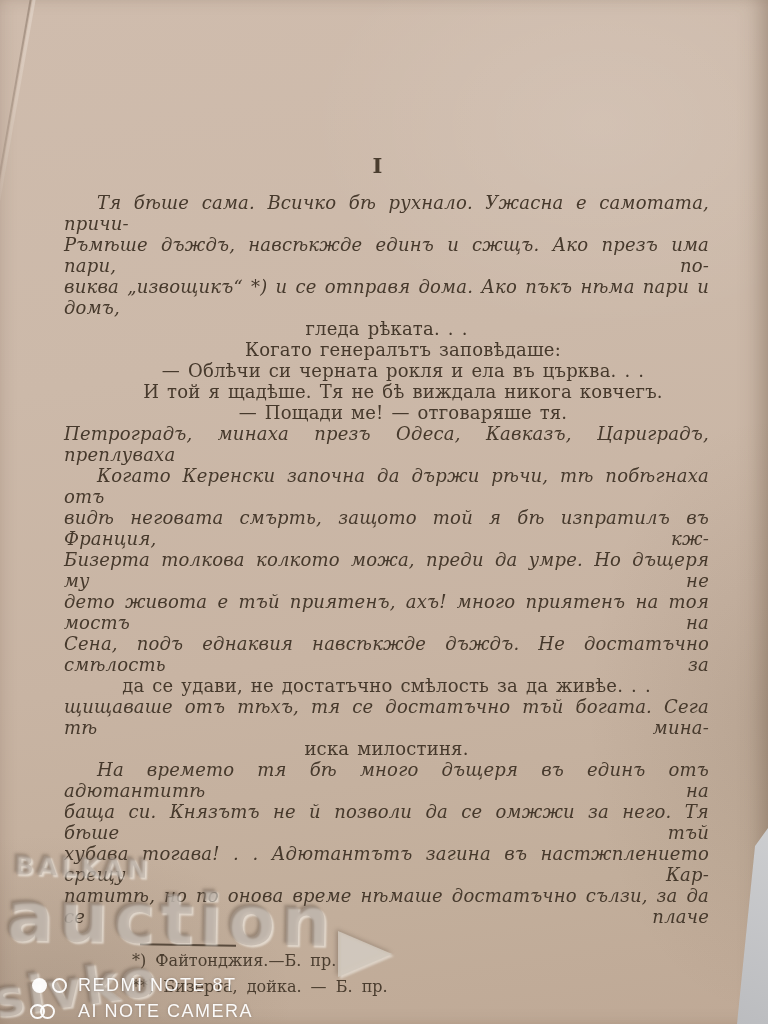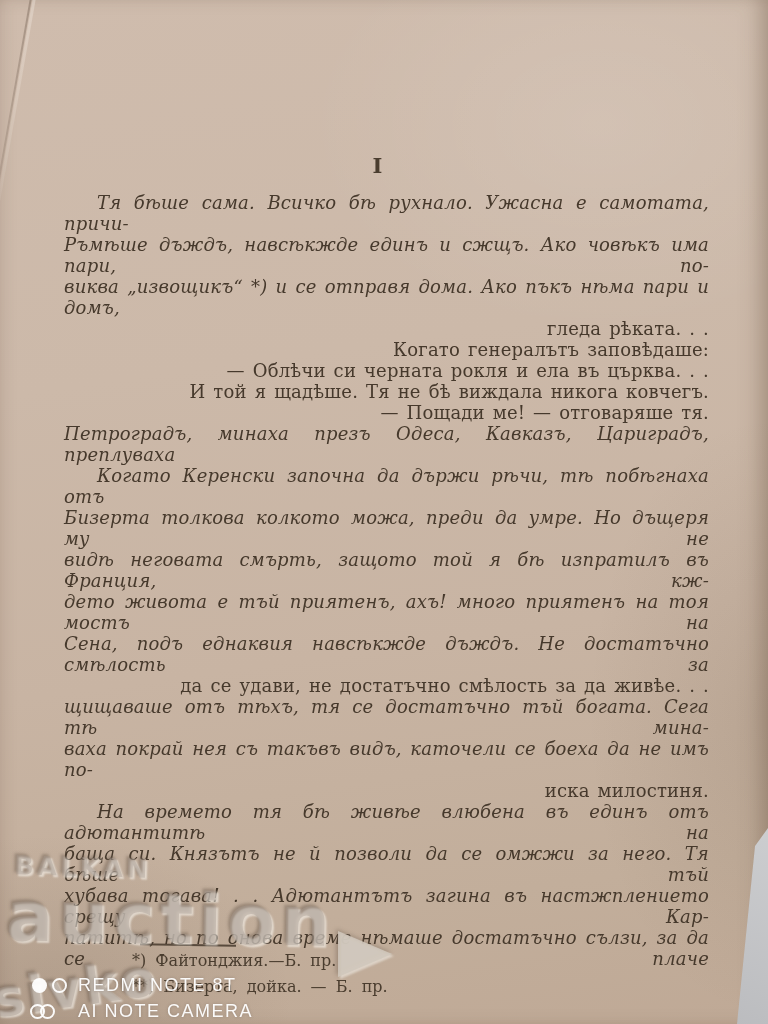--- a/index.html
+++ b/index.html
@@ -32,21 +32,21 @@
   
   .chapter{
     position:absolute;left:0;top:153px;width:756px;text-align:center;
     font-size:21px;font-weight:bold;color:#4a3d2f;letter-spacing:1px;
   }
   .textblock{
     position:absolute;left:64px;top:192px;width:645px;
     font-size:18px;line-height:21px;color:#46392c;
     letter-spacing:.2px;word-spacing:2px;
   }
-  .line{white-space:nowrap;text-align:right;}
+  .line{white-space:nowrap;text-align:center;}
   .line.fill{white-space:normal;text-align:justify;text-align-last:justify;font-style:italic;}
   .line.indent{text-indent:33px;}
   .fnrule{
     position:absolute;left:140px;top:944px;width:96px;height:2px;
     background:rgba(70,57,45,.85);transform:rotate(1deg);
   }
   .footnotes{
     position:absolute;left:132px;top:948px;width:420px;
     font-size:16px;line-height:26px;color:#4a3d2f;word-spacing:4px;
   }
@@ -85,38 +85,37 @@
 <div class="stage">
 
   <div class="page">
     <div class="crease"></div>
     <div class="crease-hi"></div>
 
     <div class="chapter">I</div>
 
     <div class="textblock">
         <div class="line indent fill">Тя бѣше сама. Всичко бѣ рухнало. Ужасна е самотата, причи-</div>
-        <div class="line fill">Ръмѣше дъждъ, навсѣкжде единъ и сжщъ. Ако човѣкъ има пари, по-</div>
+        <div class="line fill">Ръмѣше дъждъ, навсѣкжде единъ и сжщъ. Ако презъ има пари, по-</div>
         <div class="line fill">виква „извощикъ“ *) и се отправя дома. Ако пъкъ нѣма пари и домъ,</div>
         <div class="line">гледа рѣката. . .</div>
         <div class="line indent">Когато генералътъ заповѣдаше:</div>
         <div class="line indent">— Облѣчи си черната рокля и ела въ църква. . .</div>
         <div class="line indent">И той я щадѣше. Тя не бѣ виждала никога ковчегъ.</div>
         <div class="line indent">— Пощади ме! — отговаряше тя.</div>
         <div class="line fill">Петроградъ, минаха презъ Одеса, Кавказъ, Цариградъ, преплуваха</div>
         <div class="line indent fill">Когато Керенски започна да държи рѣчи, тѣ побѣгнаха отъ</div>
+        <div class="line fill">видѣ неговата смърть, защото той я бѣ изпратилъ въ Франция, кж-</div>
         <div class="line fill">Бизерта толкова колкото можа, преди да умре. Но дъщеря му не</div>
-        <div class="line fill">видѣ неговата смърть, защото той я бѣ изпратилъ въ Франция, кж-</div>
         <div class="line fill">дето живота е тъй приятенъ, ахъ! много приятенъ на тоя мостъ на</div>
         <div class="line fill">Сена, подъ еднаквия навсѣкжде дъждъ. Не достатъчно смѣлость за</div>
         <div class="line">да се удави, не достатъчно смѣлость за да живѣе. . .</div>
         <div class="line fill">щищаваше отъ тѣхъ, тя се достатъчно тъй богата. Сега тѣ мина-</div>
-        <div class="line fill">ваха покрай нея съ такъвъ видъ, каточели се боеха да не имъ по-</div>
         <div class="line">иска милостиня.</div>
-        <div class="line indent fill">На времето тя бѣ живѣе влюбена въ единъ отъ адютантитѣ на</div>
+        <div class="line indent fill">На времето тя бѣ много дъщеря въ единъ отъ адютантитѣ на</div>
         <div class="line fill">баща си. Князътъ не й позволи да се омжжи за него. Тя бѣше тъй</div>
         <div class="line fill">хубава тогава! . . Адютантътъ загина въ настжплението срещу Кар-</div>
         <div class="line fill">патитѣ, но по онова време нѣмаше достатъчно сълзи, за да се плаче</div>
       </div>
 
     <div class="fnrule"></div>
     <div class="footnotes">
       <div class="fn">*) Файтонджия.—Б. пр.</div>
       <div class="fn">**) Бизерта, дойка. — Б. пр.</div>
     </div>

